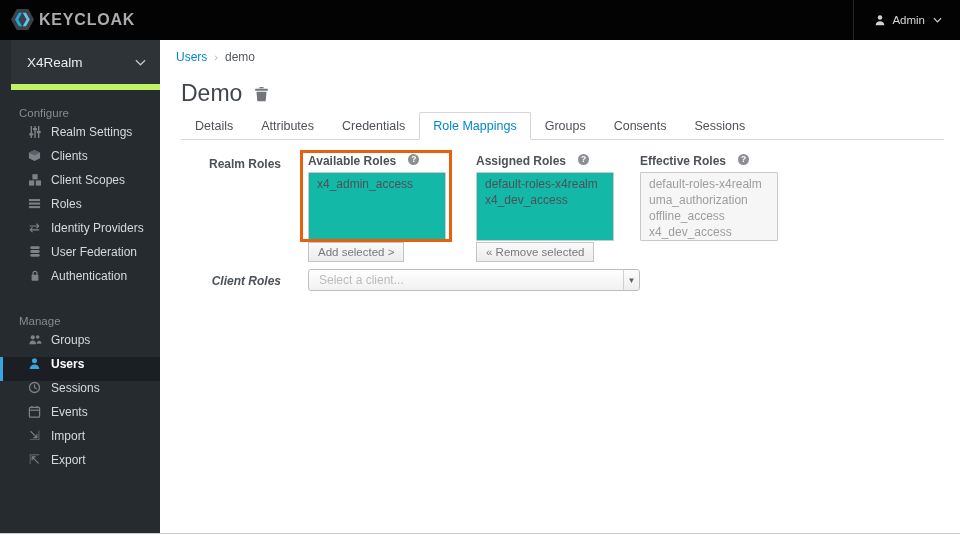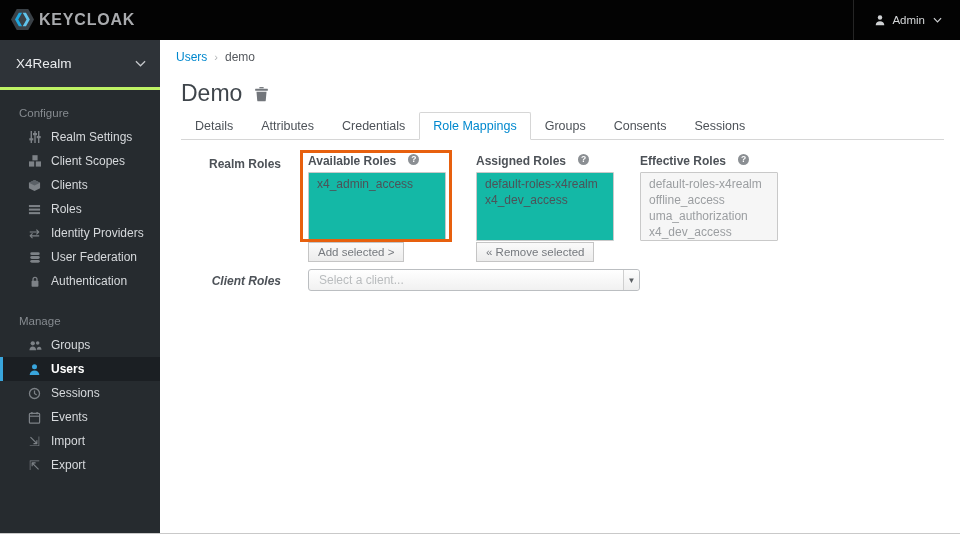--- a/index.html
+++ b/index.html
@@ -9,25 +9,25 @@
 
   
   .navbar { position:absolute; left:0; top:0; width:960px; height:40px; background:#030303; z-index:20; }
   .brand { position:absolute; left:10px; top:7px; display:flex; align-items:center; gap:4px; }
   .brand-text { color:#a9abae; font-size:16px; font-weight:bold; letter-spacing:.8px; }
   .nav-user { position:absolute; right:0; top:0; height:40px; display:flex; align-items:center; gap:6px; padding:0 18px 0 20px; border-left:1px solid #252525; color:#d4d6d8; font-size:11.5px; }
   .nav-user .caret { margin-left:2px; }
 
   
   .sidebar { position:absolute; left:0; top:40px; width:160px; height:493px; background:#262b2f; z-index:10; }
-  .realm-select { height:50px; background:#2e3338; border-bottom:3px solid #bef264; display:flex; align-items:center; justify-content:space-between; padding:0 14px 0 16px; cursor:pointer; }
+  .realm-select { height:50px; background:#2e3338; border-bottom:6px solid #bef264; display:flex; align-items:center; justify-content:space-between; padding:0 14px 0 16px; cursor:pointer;margin-left:11px; }
   .realm-name { color:#e9ebed; font-size:13.5px; }
   .side-section { margin-top:13px; }
   .side-section-label { padding:4px 0 6px 19px; color:#868b90; font-size:11.5px; }
-  .nav-item { height:24px; display:flex; align-items:center; padding-left:27px; color:#d6d9dc; font-size:12px; cursor:pointer; }
+  .nav-item { height:24px; display:flex; padding-left:27px; color:#d6d9dc; font-size:12px; cursor:pointer; }
   .nav-item .ic { width:15px; margin-right:9px; color:#7d8287; fill:#7d8287; display:inline-flex; justify-content:center; font-size:13px; line-height:1; }
   .nav-item.active { background:#1b1f23; border-left:3px solid #39a5dc; padding-left:24px; color:#ffffff; font-weight:bold; }
   .nav-item.active .ic { color:#39a5dc; fill:#39a5dc; }
   .app-bottom-line { position:absolute; left:0; top:533px; width:960px; border-top:1px solid #c9c9c9; }
 
   
   .main { position:absolute; left:160px; top:40px; width:800px; height:493px; background:#fff; }
   .breadcrumb { position:absolute; left:16px; top:10px; font-size:12px; display:flex; gap:7px; align-items:center; }
   .breadcrumb .bc-link { color:#0088ce; cursor:pointer; text-decoration:none; }
   .breadcrumb .bc-sep { color:#b0b3b5; font-size:11px; }
@@ -109,36 +109,36 @@
               <path d="M2.6 1h1.4v12H2.6zM6.3 1h1.4v12H6.3zM10 1h1.4v12H10z"></path>
               <rect x="1.3" y="8.2" width="4" height="2.2"></rect>
               <rect x="5" y="3" width="4" height="2.2"></rect>
               <rect x="8.7" y="6" width="4" height="2.2"></rect>
             </svg>
         </span>
         <span>Realm Settings</span>
       </div>
       <div class="nav-item">
         <span class="ic">
+          <svg width="13" height="13" viewBox="0 0 14 14">
+              <path d="M7 1l6 3v6l-6 3-6-3V4z"></path>
+              <path d="M7 1l6 3-6 3-6-3z" fill="#5a6066"></path>
+            </svg>
+        </span>
+        <span>Clients</span>
+      </div>
+      <div class="nav-item">
+        <span class="ic">
           <svg width="14" height="14" viewBox="0 0 14 14">
               <rect x="4.4" y="1.2" width="5.2" height="5.2"></rect>
               <rect x="1" y="7.4" width="5.2" height="5.2"></rect>
               <rect x="7.8" y="7.4" width="5.2" height="5.2"></rect>
             </svg>
         </span>
         <span>Client Scopes</span>
-      </div>
-      <div class="nav-item">
-        <span class="ic">
-          <svg width="13" height="13" viewBox="0 0 14 14">
-              <path d="M7 1l6 3v6l-6 3-6-3V4z"></path>
-              <path d="M7 1l6 3-6 3-6-3z" fill="#5a6066"></path>
-            </svg>
-        </span>
-        <span>Clients</span>
       </div>
       <div class="nav-item">
         <span class="ic">
           <svg width="13" height="13" viewBox="0 0 14 14">
               <rect x="1" y="2.2" width="12" height="2.2"></rect>
               <rect x="1" y="6" width="12" height="2.2"></rect>
               <rect x="1" y="9.8" width="12" height="2.2"></rect>
             </svg>
         </span>
         <span>Roles</span>
@@ -274,22 +274,22 @@
       <div class="xfer-btn">« Remove selected</div>
     </div>
 
     <div class="role-col" style="left:480px;">
       <div class="col-head">
         <span class="col-label">Effective Roles</span>
         <span class="help-icon">?</span>
       </div>
       <div class="listbox disabled">
         <div class="list-item">default-roles-x4realm</div>
+        <div class="list-item">uma_authorization</div>
         <div class="list-item">offline_access</div>
-        <div class="list-item">uma_authorization</div>
         <div class="list-item">x4_dev_access</div>
       </div>
     </div>
 
     <div class="highlight-box"></div>
 
     <div class="form-label client-row-label">Client Roles</div>
     <div class="client-select">
       <span class="placeholder">Select a client...</span>
       <span class="select-caret">▼</span>

